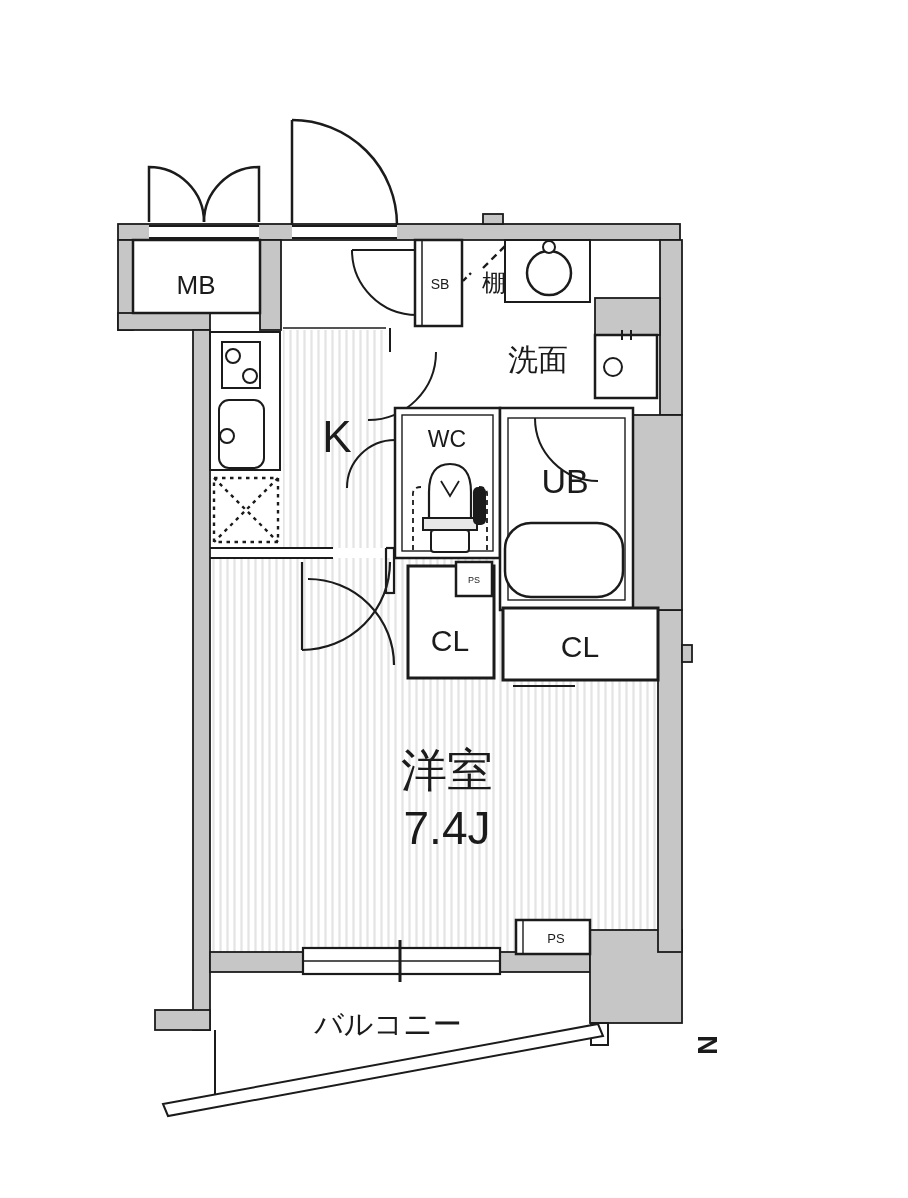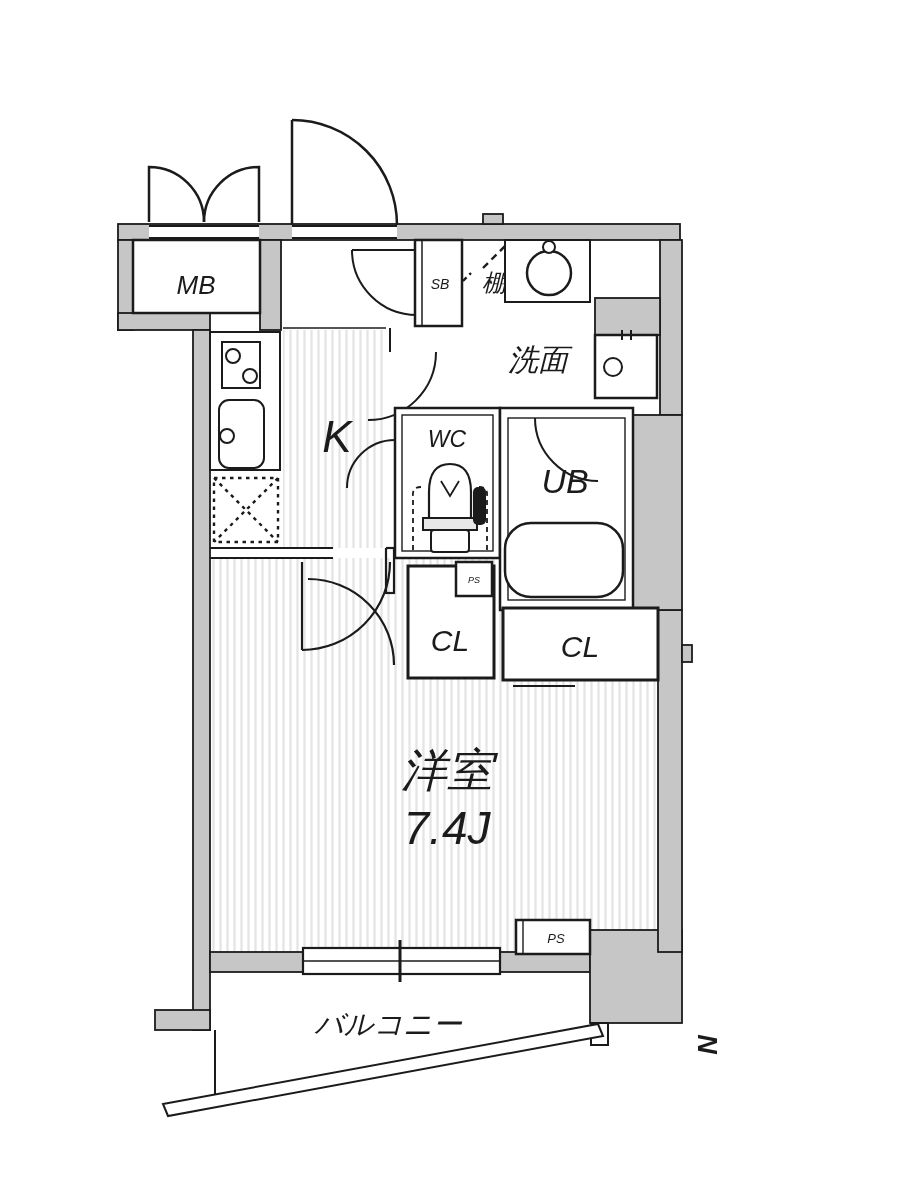--- a/index.html
+++ b/index.html
@@ -1,17 +1,17 @@
 <!DOCTYPE html>
 <html><head>
 <meta charset="utf-8">
 <style>
   html,body{margin:0;padding:0;background:#ffffff;}
   .canvas{position:relative;width:720px;height:1198px;background:#a3a3a3;overflow:hidden;
-          font-family:"Liberation Sans", sans-serif;font-style:italic;}
+          font-family:"Liberation Sans", sans-serif;}
   svg{position:absolute;left:0;top:0;}
   text{font-family:"Liberation Sans", sans-serif;fill:#1b1b1b;}
 </style>
 </head>
 <body>
 
 <div class="canvas">
 <svg width="908" height="1198" viewBox="0 0 908 1198">
   <defs>
     <pattern id="stripes" width="7" height="10" patternUnits="userSpaceOnUse">

